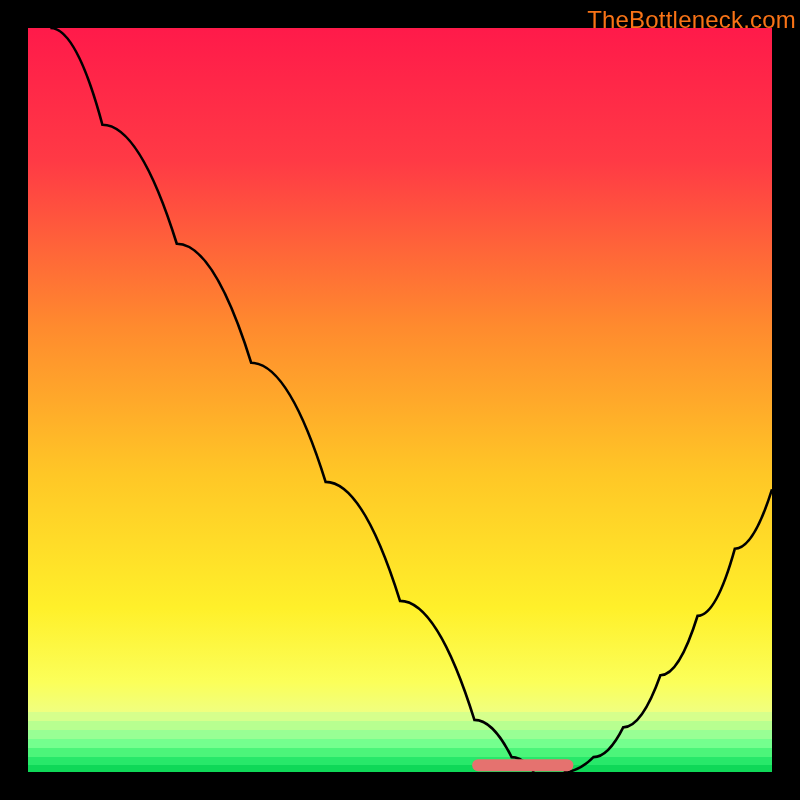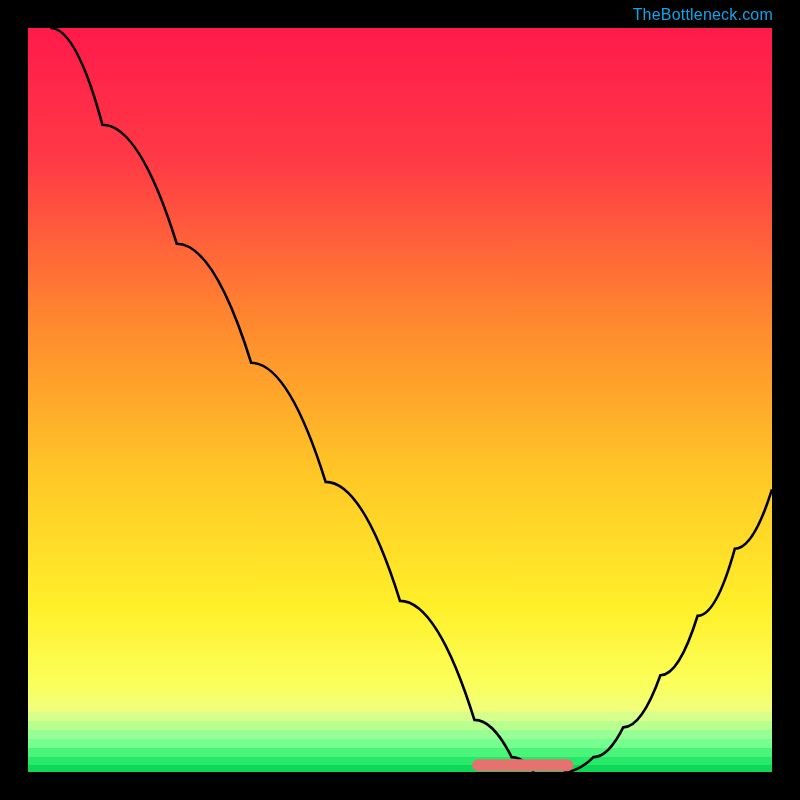--- a/index.html
+++ b/index.html
@@ -1,17 +1,17 @@
 <!DOCTYPE html>
 <html><head>
 <meta charset="utf-8">
 <style>
   * { margin: 0; padding: 0; box-sizing: border-box; }
   body { width: 800px; height: 800px; background: #000; position: relative; font-family: Arial, sans-serif; }
-  .watermark { position: absolute; top: 6px; right: 27px; color: #0ea5e9; font-size: 16px; font-weight: 500; z-index: 20; letter-spacing: 0.2px; }
+  .watermark { position: absolute; top: 6px; right: 4px; color: #f97316; font-size: 24px; font-weight: 500; z-index: 20; letter-spacing: 0.2px; }
   .chart-area { position: absolute; left: 28px; top: 28px; width: 744px; height: 744px; overflow: hidden; }
   .gradient-bg { position: absolute; inset: 0; }
   .bottom-band { position: absolute; left: 0; width: 100%; }
   svg.curves { position: absolute; inset: 0; width: 100%; height: 100%; z-index: 10; }
   .pink-segment { stroke-linecap: round; }
 </style>
 </head>
 <body>
 
 <div class="watermark">TheBottleneck.com</div>

